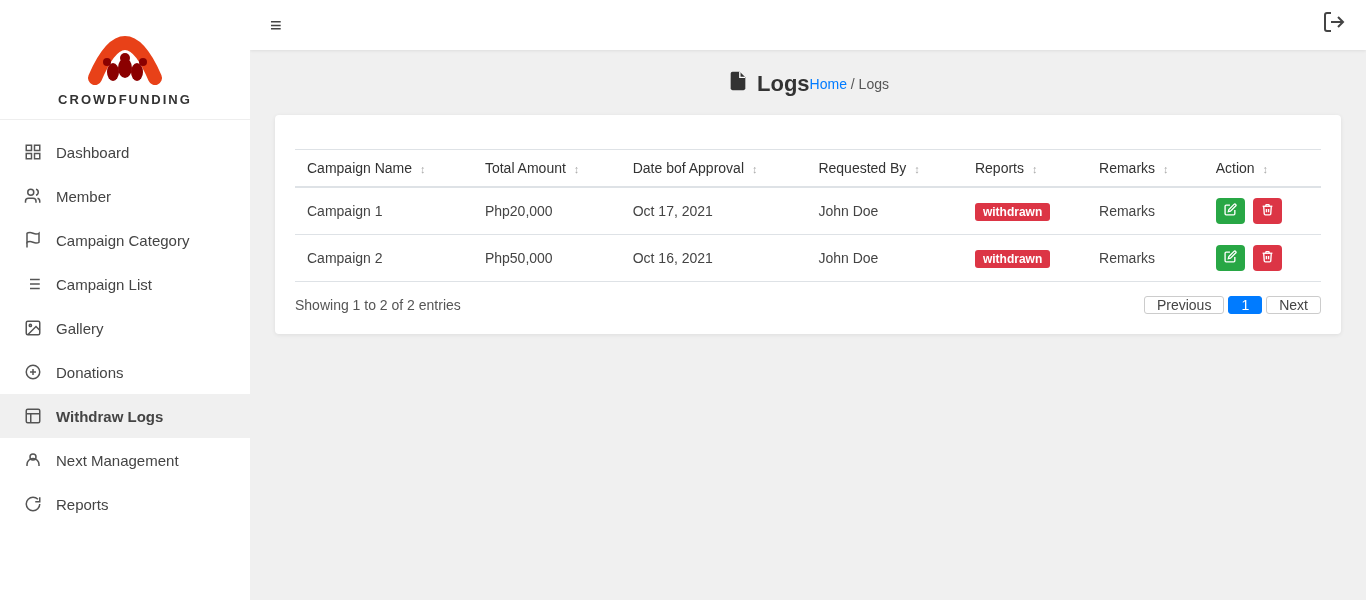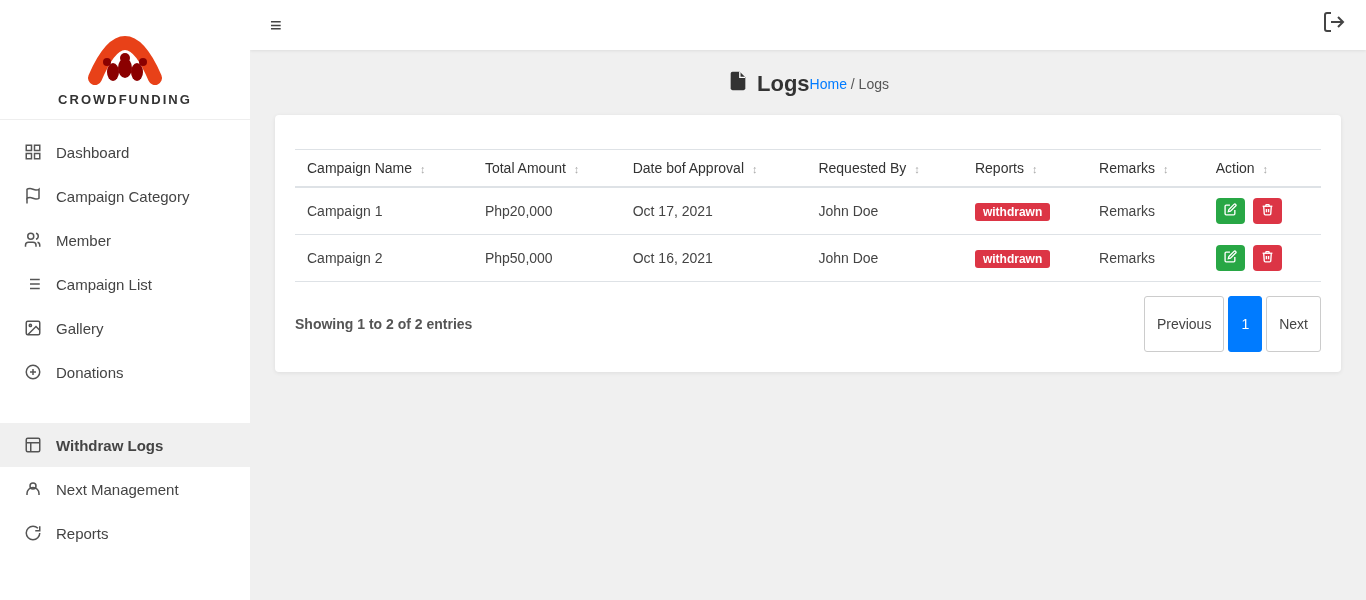--- a/index.html
+++ b/index.html
@@ -40,21 +40,21 @@
     }
     .sidebar-item {
       display: flex;
       align-items: center;
       padding: 11px 22px;
       cursor: pointer;
       color: #444;
       font-size: 15px;
       transition: background 0.15s;
     }
-    .sidebar-item.active { background: #f0f0f0; font-weight: bold; margin-top: 29px; }
+    .sidebar-item.active { background: #f0f0f0; font-weight: bold; }
     .sidebar-item-icon {
       width: 22px;
       height: 22px;
       margin-right: 12px;
       display: flex;
       align-items: center;
       justify-content: center;
       font-size: 17px;
       color: #555;
     }
@@ -209,29 +209,28 @@
 
     .table-footer {
       display: flex;
       align-items: center;
       justify-content: space-between;
       margin-top: 14px;
     }
     .showing-text {
       font-size: 14px;
       color: #555;
-      font-weight: bold;
     }
     .pagination {
       display: flex;
       align-items: center;
       gap: 4px;
     }
     .page-btn {
-      padding: 19px 12px;
+      padding: 0 12px;
       border: 1px solid #ccc;
       background: #fff;
       color: #444;
       font-size: 14px;
       cursor: pointer;
       border-radius: 3px;
     }
     .page-btn.active {
       background: #007bff;
       color: #fff;
@@ -266,36 +265,36 @@
             <rect x="14" y="3" width="7" height="7"></rect>
             <rect x="3" y="14" width="7" height="7"></rect>
             <rect x="14" y="14" width="7" height="7"></rect>
           </svg>
       </span>
       <span>Dashboard</span>
     </div>
     <div class="sidebar-item">
       <span class="sidebar-item-icon">
         <svg width="18" height="18" viewBox="0 0 24 24" fill="none" stroke="#555" stroke-width="2">
-            <path d="M4 15s1-1 4-1 5 2 8 2 4-1 4-1V3s-1 1-4 1-5-2-8-2-4 1-4 1z"></path>
-            <line x1="4" y1="22" x2="4" y2="15"></line>
-          </svg>
-      </span>
-      <span>Campaign Category</span>
-    </div>
-    <div class="sidebar-item">
-      <span class="sidebar-item-icon">
-        <svg width="18" height="18" viewBox="0 0 24 24" fill="none" stroke="#555" stroke-width="2">
             <circle cx="9" cy="7" r="4"></circle>
             <path d="M2 21v-2a4 4 0 0 1 4-4h6a4 4 0 0 1 4 4v2"></path>
             <path d="M16 3.13a4 4 0 0 1 0 7.75"></path>
             <path d="M21 21v-2a4 4 0 0 0-3-3.87"></path>
           </svg>
       </span>
       <span>Member</span>
+    </div>
+    <div class="sidebar-item">
+      <span class="sidebar-item-icon">
+        <svg width="18" height="18" viewBox="0 0 24 24" fill="none" stroke="#555" stroke-width="2">
+            <path d="M4 15s1-1 4-1 5 2 8 2 4-1 4-1V3s-1 1-4 1-5-2-8-2-4 1-4 1z"></path>
+            <line x1="4" y1="22" x2="4" y2="15"></line>
+          </svg>
+      </span>
+      <span>Campaign Category</span>
     </div>
     <div class="sidebar-item">
       <span class="sidebar-item-icon">
         <svg width="18" height="18" viewBox="0 0 24 24" fill="none" stroke="#555" stroke-width="2">
             <line x1="8" y1="6" x2="21" y2="6"></line>
             <line x1="8" y1="12" x2="21" y2="12"></line>
             <line x1="8" y1="18" x2="21" y2="18"></line>
             <line x1="3" y1="6" x2="3.01" y2="6"></line>
             <line x1="3" y1="12" x2="3.01" y2="12"></line>
             <line x1="3" y1="18" x2="3.01" y2="18"></line>

